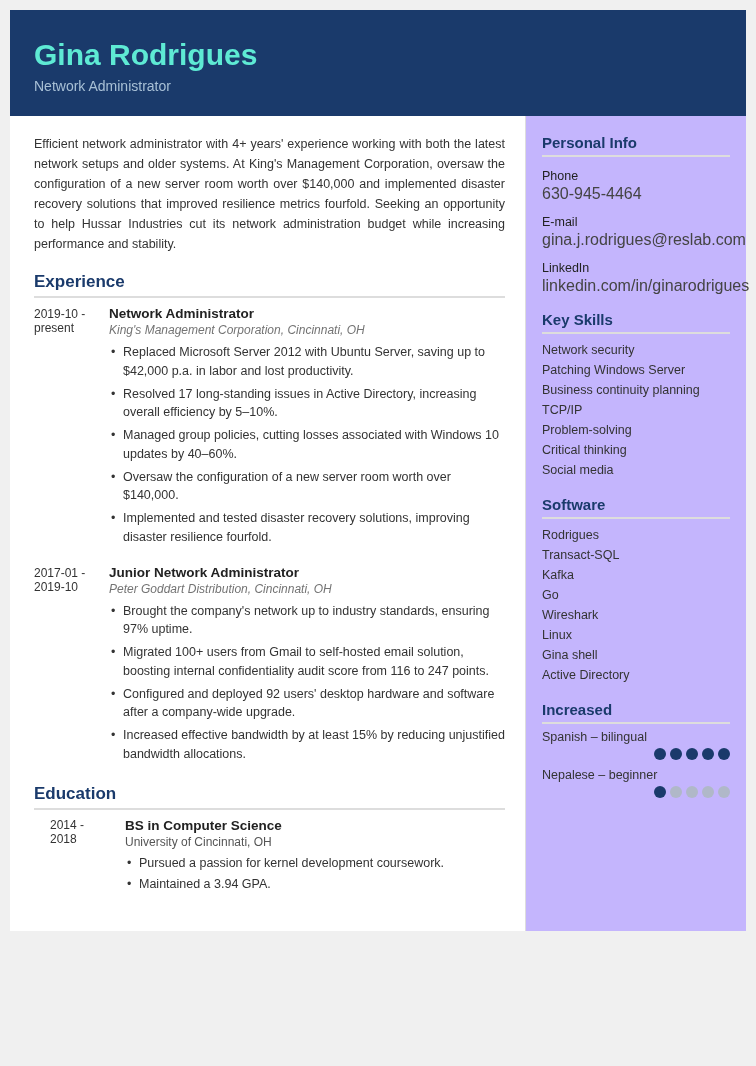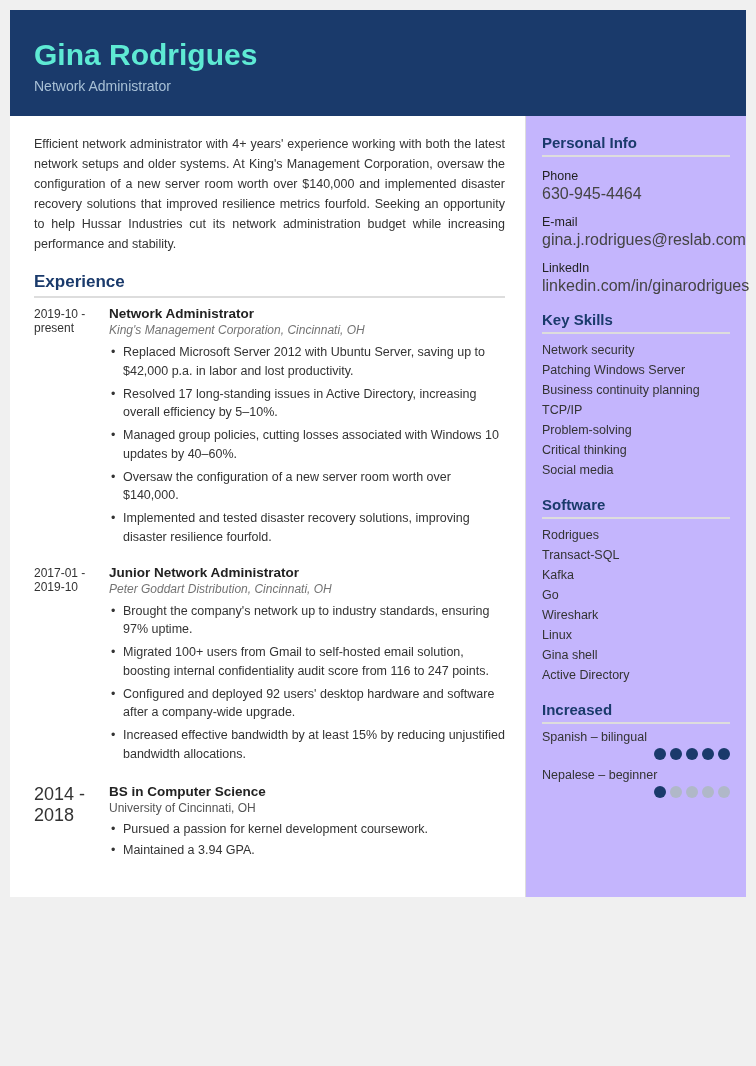--- a/index.html
+++ b/index.html
@@ -108,23 +108,24 @@
       position: absolute;
       left: 2px;
       color: #333;
     }
     .edu-block {
       display: flex;
       margin-bottom: 10px;
     }
     .edu-date {
       width: 75px;
-      font-size: 18px;
+      font-size: 12px;
       color: #333;
       flex-shrink: 0;
+      margin-left: 16px;
     }
     .edu-content {
       flex: 1;
     }
     .edu-degree {
       font-size: 13.5px;
       font-weight: bold;
       color: #222;
       margin-bottom: 2px;
     }
@@ -252,20 +253,21 @@
               <li>Brought the company's network up to industry standards, ensuring 97% uptime.</li>
               <li>Migrated 100+ users from Gmail to self-hosted email solution, boosting internal confidentiality audit score from 116 to 247 points.</li>
               <li>Configured and deployed 92 users' desktop hardware and software after a company-wide upgrade.</li>
               <li>Increased effective bandwidth by at least 15% by reducing unjustified bandwidth allocations.</li>
             </ul>
           </div>
         </div>
       </div>
 
       <div class="section">
+        <div class="section-title">Education</div>
         <div class="edu-block">
           <div class="edu-date">
             <span>2014 -</span><br>
             <span>2018</span>
           </div>
           <div class="edu-content">
             <div class="edu-degree">BS in Computer Science</div>
             <div class="edu-school">University of Cincinnati, OH</div>
             <ul class="edu-bullets">
               <li>Pursued a passion for kernel development coursework.</li>

